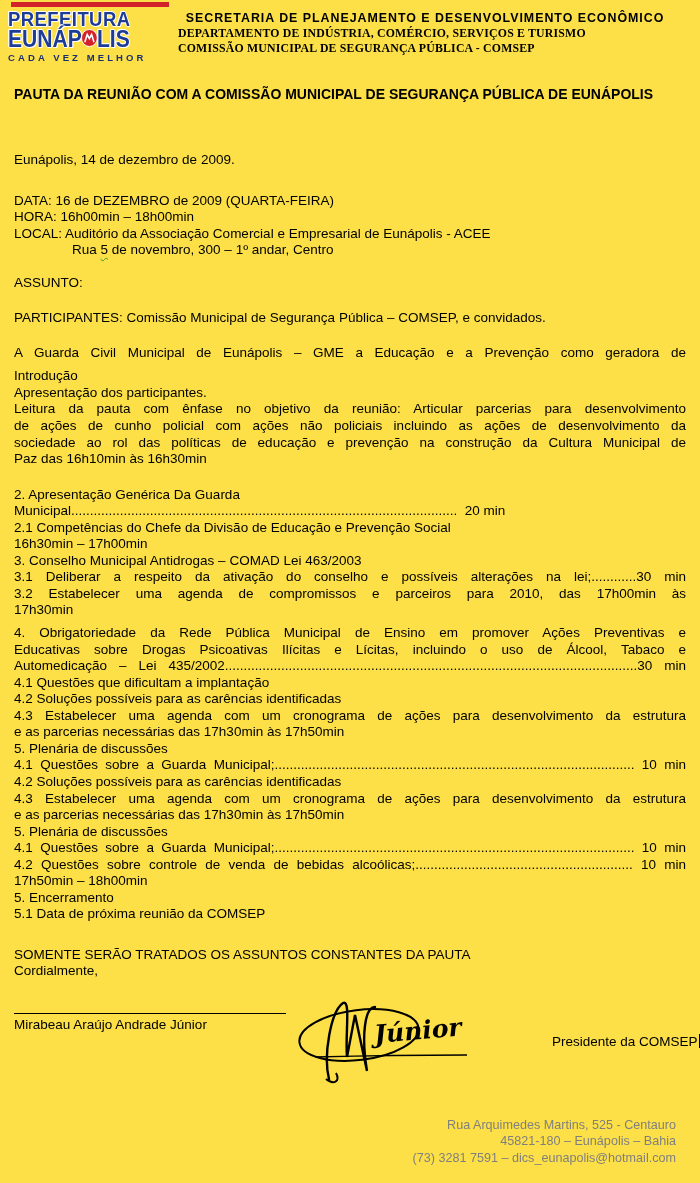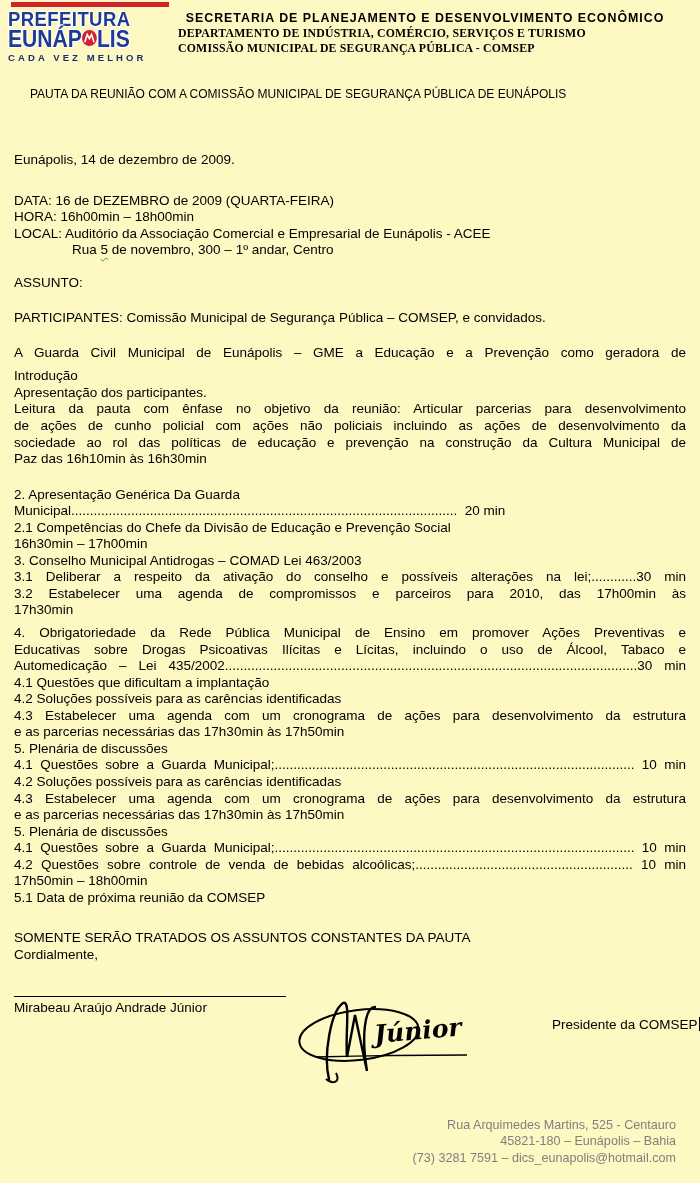--- a/index.html
+++ b/index.html
@@ -1,37 +1,37 @@
 <!DOCTYPE html>
 <html><head>
 <meta charset="utf-8">
 <style>
   html,body{margin:0;padding:0;background:#ffffff;}
   .page{
-    position:relative;width:700px;height:1183px;background:#fef9c3;overflow:hidden;
+    position:relative;width:700px;height:1183px;background:#fde047;overflow:hidden;
     font-family:"Liberation Sans",sans-serif;color:#000;
   }
   
   .hdr{position:relative;height:70px;}
   .logo{position:absolute;left:8px;top:2px;width:170px;}
   .logo-redbar{height:5px;width:158px;margin-left:3px;background:#d2232a;}
   .logo-l1,.logo-l2{
     font-weight:bold;color:#1e3c96;line-height:1;white-space:nowrap;
     transform:scaleX(0.88);transform-origin:left;
     text-shadow:1px 0 #fff,-1px 0 #fff,0 1px #fff,0 -1px #fff,1px 1px #fff,-1px -1px #fff;
   }
   .logo-l1{font-size:21px;margin-top:1px;letter-spacing:0.5px;}
   .logo-l2{font-size:24px;margin-top:-2px;letter-spacing:0px;display:flex;align-items:center;}
   .logo-o{display:inline-block;margin:0 -1px;}
   .logo-tag{font-size:9.5px;font-weight:bold;color:#1a2f6e;letter-spacing:3.1px;margin-top:1px;white-space:nowrap;}
   .org{position:absolute;left:178px;top:9px;width:516px;text-align:left;font-weight:bold;color:#000;}
   .org-l0{font-size:12.8px;letter-spacing:1px;line-height:17px;transform:scaleX(0.97);transform-origin:center;white-space:nowrap;}
   .org-l1,.org-l2{font-size:11.8px;letter-spacing:0.2px;line-height:15px;white-space:nowrap;font-family:Liberation Serif, serif;}
   
-  .title{margin:16px 0 0 30px;font-size:12px;line-height:17px;white-space:nowrap;}
+  .title{margin:16px 0 0 14px;font-size:14px;line-height:17px;white-space:nowrap;font-weight:bold;}
   
   .doc{margin:0 14px;padding-top:49px;width:672px;}
   .line{font-size:13.5px;line-height:16.55px;min-height:16.55px;white-space:pre;}
   .line.j{white-space:normal;text-align:justify;text-align-last:justify;}
   .sp{text-decoration:underline;text-decoration-style:wavy;text-decoration-color:#2e9e3e;text-decoration-thickness:1px;text-underline-offset:3px;}
   
   .sig-rule{width:272px;height:33px;border-bottom:1.3px solid #000;}
   .sig-name{font-size:13.5px;line-height:16.55px;margin-top:3px;white-space:pre;}
   .sig-role{font-size:13.5px;line-height:16.55px;white-space:pre;text-align:right;}
   .caret{display:inline-block;width:1.4px;height:14px;background:#000;margin-left:1px;vertical-align:-2px;}
@@ -102,20 +102,21 @@
       <div class="line">e as parcerias necessárias das 17h30min às 17h50min</div>
       <div class="line">5. Plenária de discussões</div>
       <div class="line j">4.1 Questões sobre a Guarda Municipal;................................................................................................ 10 min</div>
       <div class="line">4.2 Soluções possíveis para as carências identificadas</div>
       <div class="line j">4.3 Estabelecer uma agenda com um cronograma de ações para desenvolvimento da estrutura</div>
       <div class="line">e as parcerias necessárias das 17h30min às 17h50min</div>
       <div class="line">5. Plenária de discussões</div>
       <div class="line j">4.1 Questões sobre a Guarda Municipal;................................................................................................ 10 min</div>
       <div class="line j">4.2 Questões sobre controle de venda de bebidas alcoólicas;.......................................................... 10 min</div>
       <div class="line">17h50min – 18h00min</div>
+      <div class="line">5. Encerramento</div>
       <div class="line">5.1 Data de próxima reunião da COMSEP</div>
       <div class="line" style="margin-top: 24px;">SOMENTE SERÃO TRATADOS OS ASSUNTOS CONSTANTES DA PAUTA</div>
       <div class="line">Cordialmente,</div>
     </div>
 
   <div style="margin-left:14px;">
     <div class="sig-rule"></div>
     <div class="sig-name">Mirabeau Araújo Andrade Júnior</div>
     <div class="sig-role"><span>Presidente da COMSEP</span><span class="caret"></span></div>
   </div>

